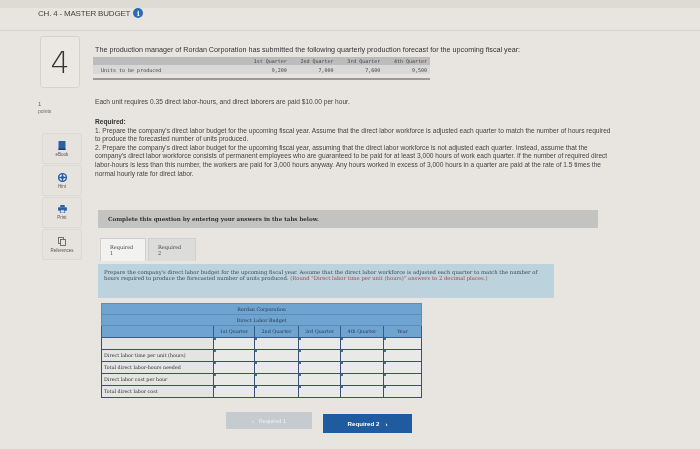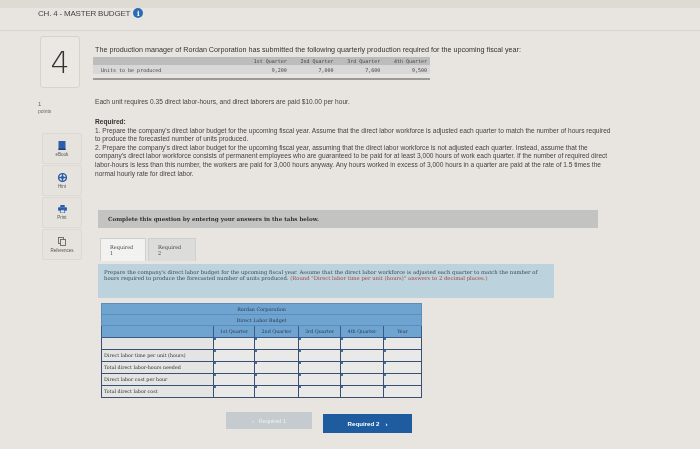--- a/index.html
+++ b/index.html
@@ -147,21 +147,21 @@
   </div>
   <div class="tool">
     <svg width="8" height="9" viewBox="0 0 8 9">
         <rect x="0.5" y="0.5" width="5" height="6" fill="none" stroke="#666" stroke-width="0.9"></rect>
         <rect x="2.5" y="2.5" width="5" height="6" fill="#e6e3de" stroke="#666" stroke-width="0.9"></rect>
       </svg>
     <span class="lbl">References</span>
   </div>
 </div>
 
-<div class="intro">The production manager of Rordan Corporation has submitted the following quarterly production required for the upcoming fiscal year:</div>
+<div class="intro">The production manager of Rordan Corporation has submitted the following quarterly production forecast for the upcoming fiscal year:</div>
 
 <table class="units-table">
   <tbody>
       <tr>
     <th class="blank" style="width:150px"></th>
     <th>1st Quarter</th>
     <th>2nd Quarter</th>
     <th>3rd Quarter</th>
     <th>4th Quarter</th>
   </tr>

